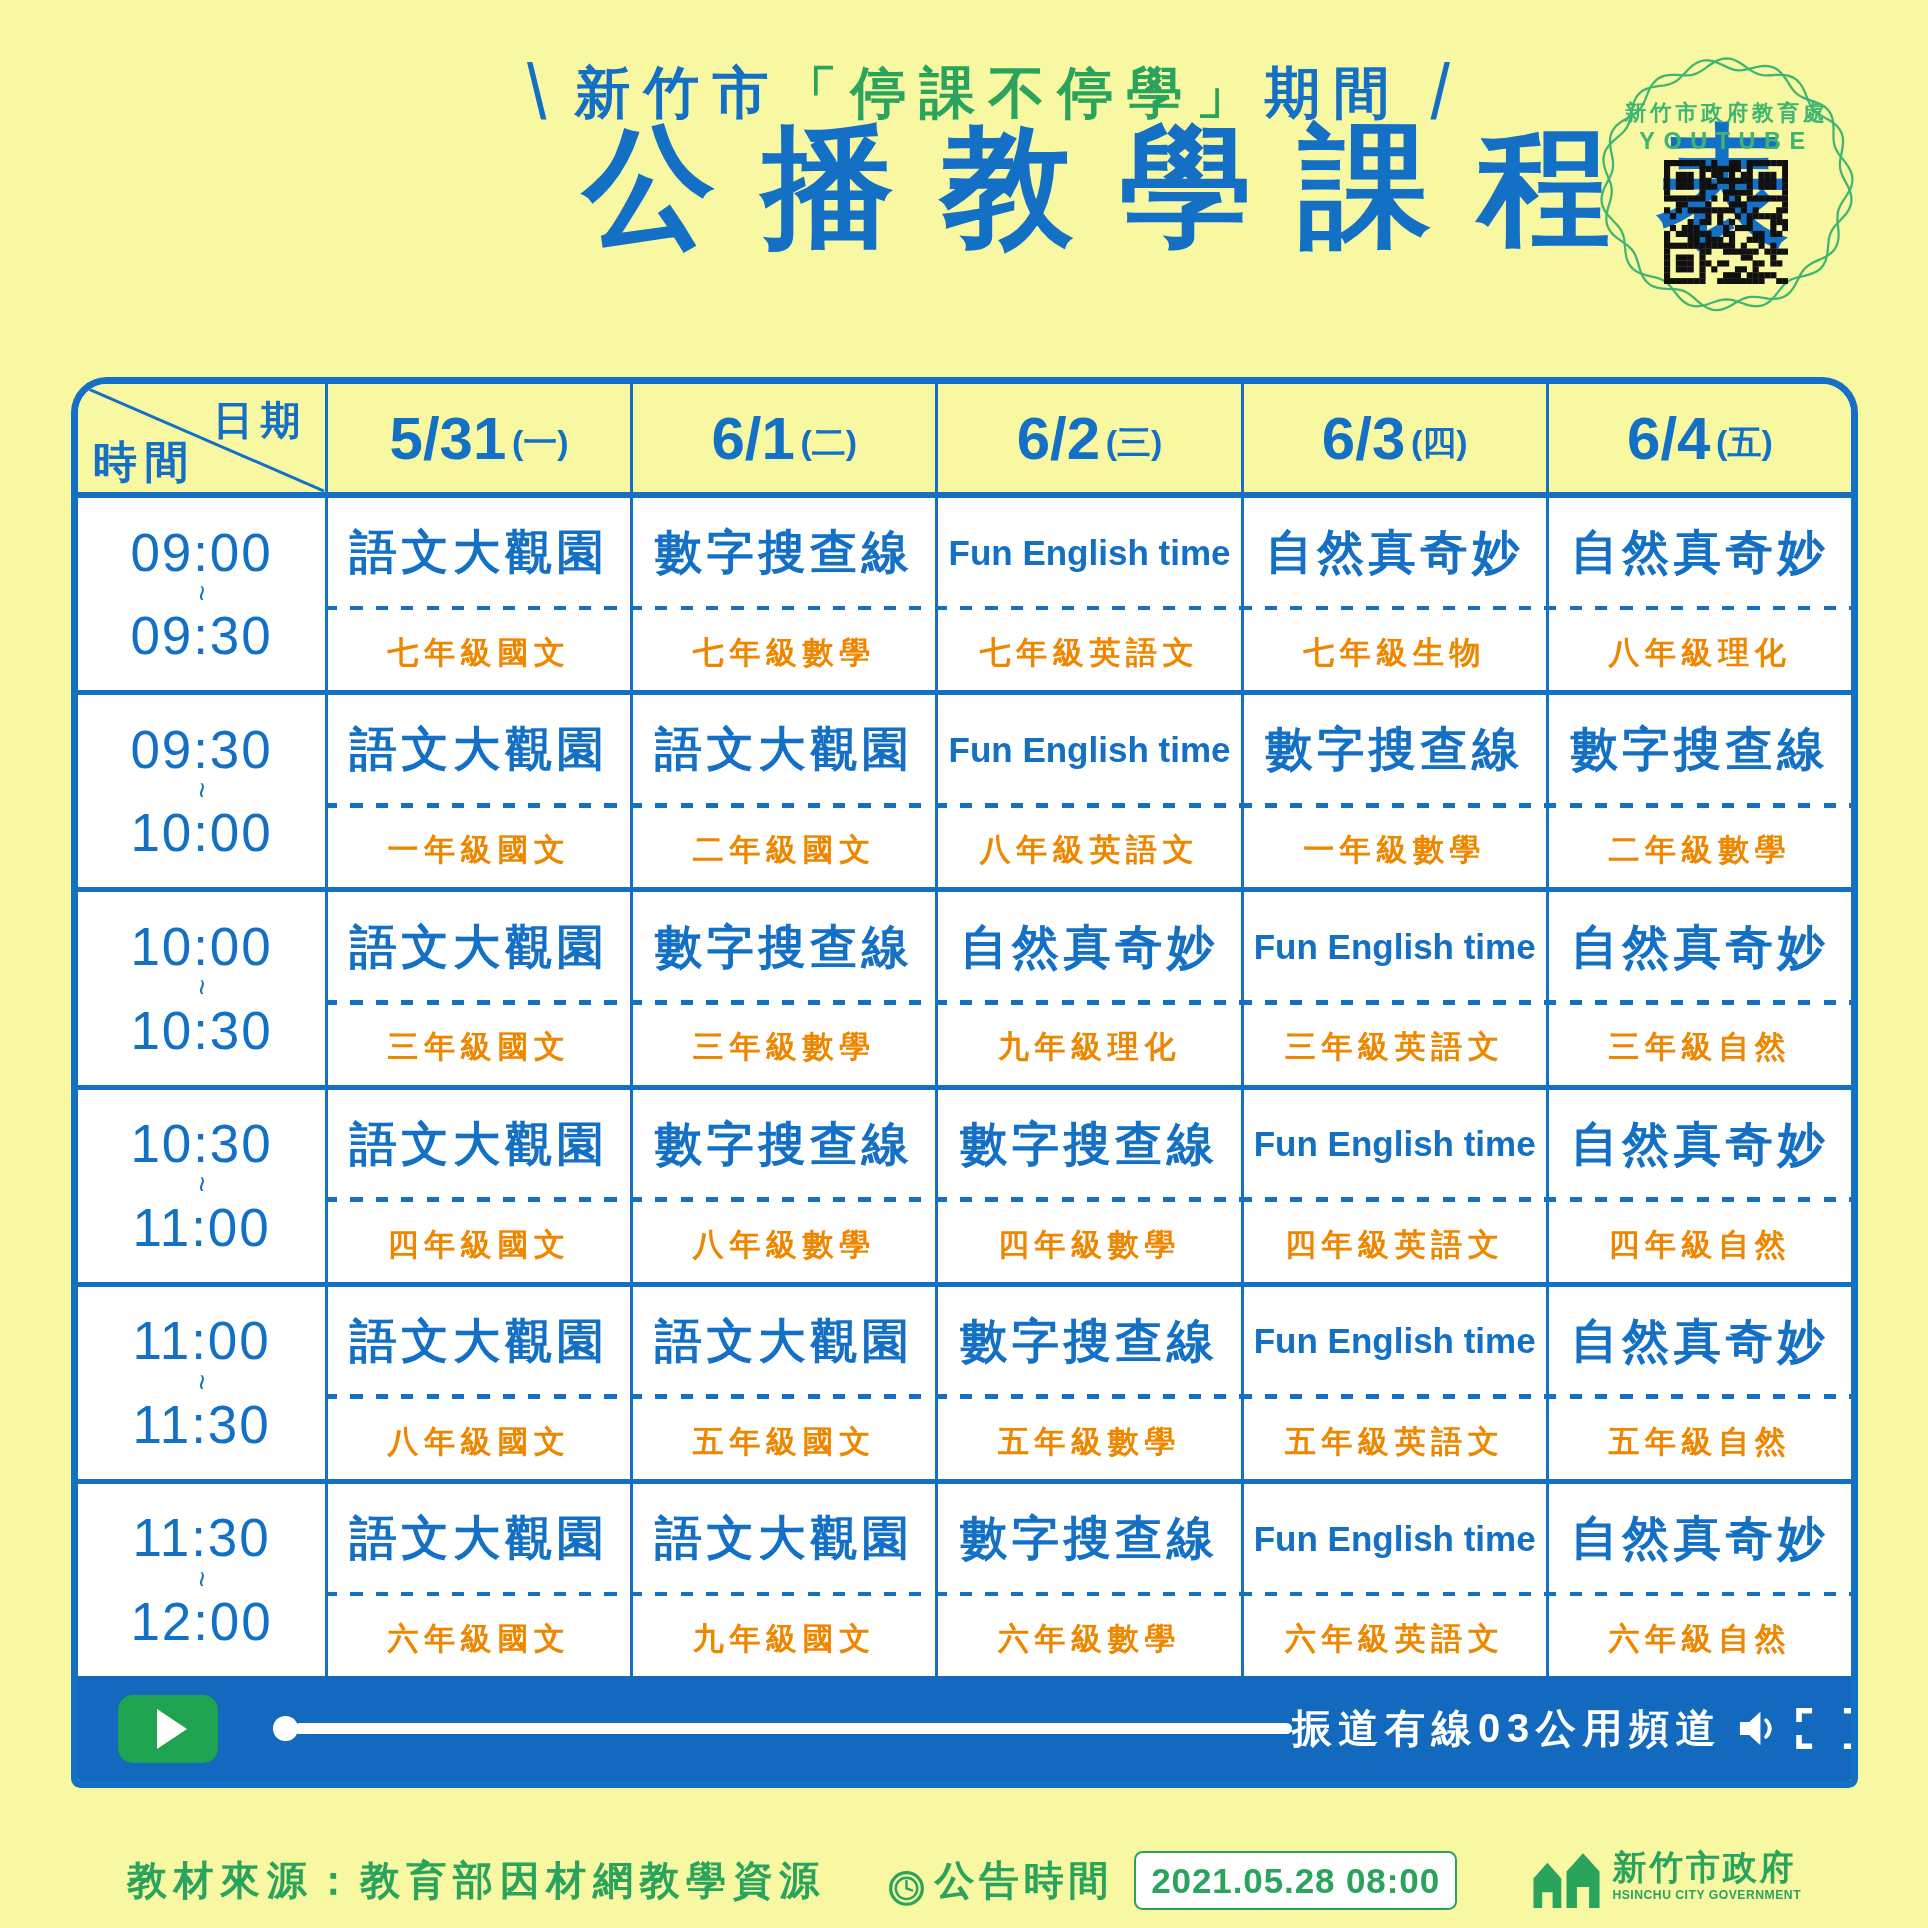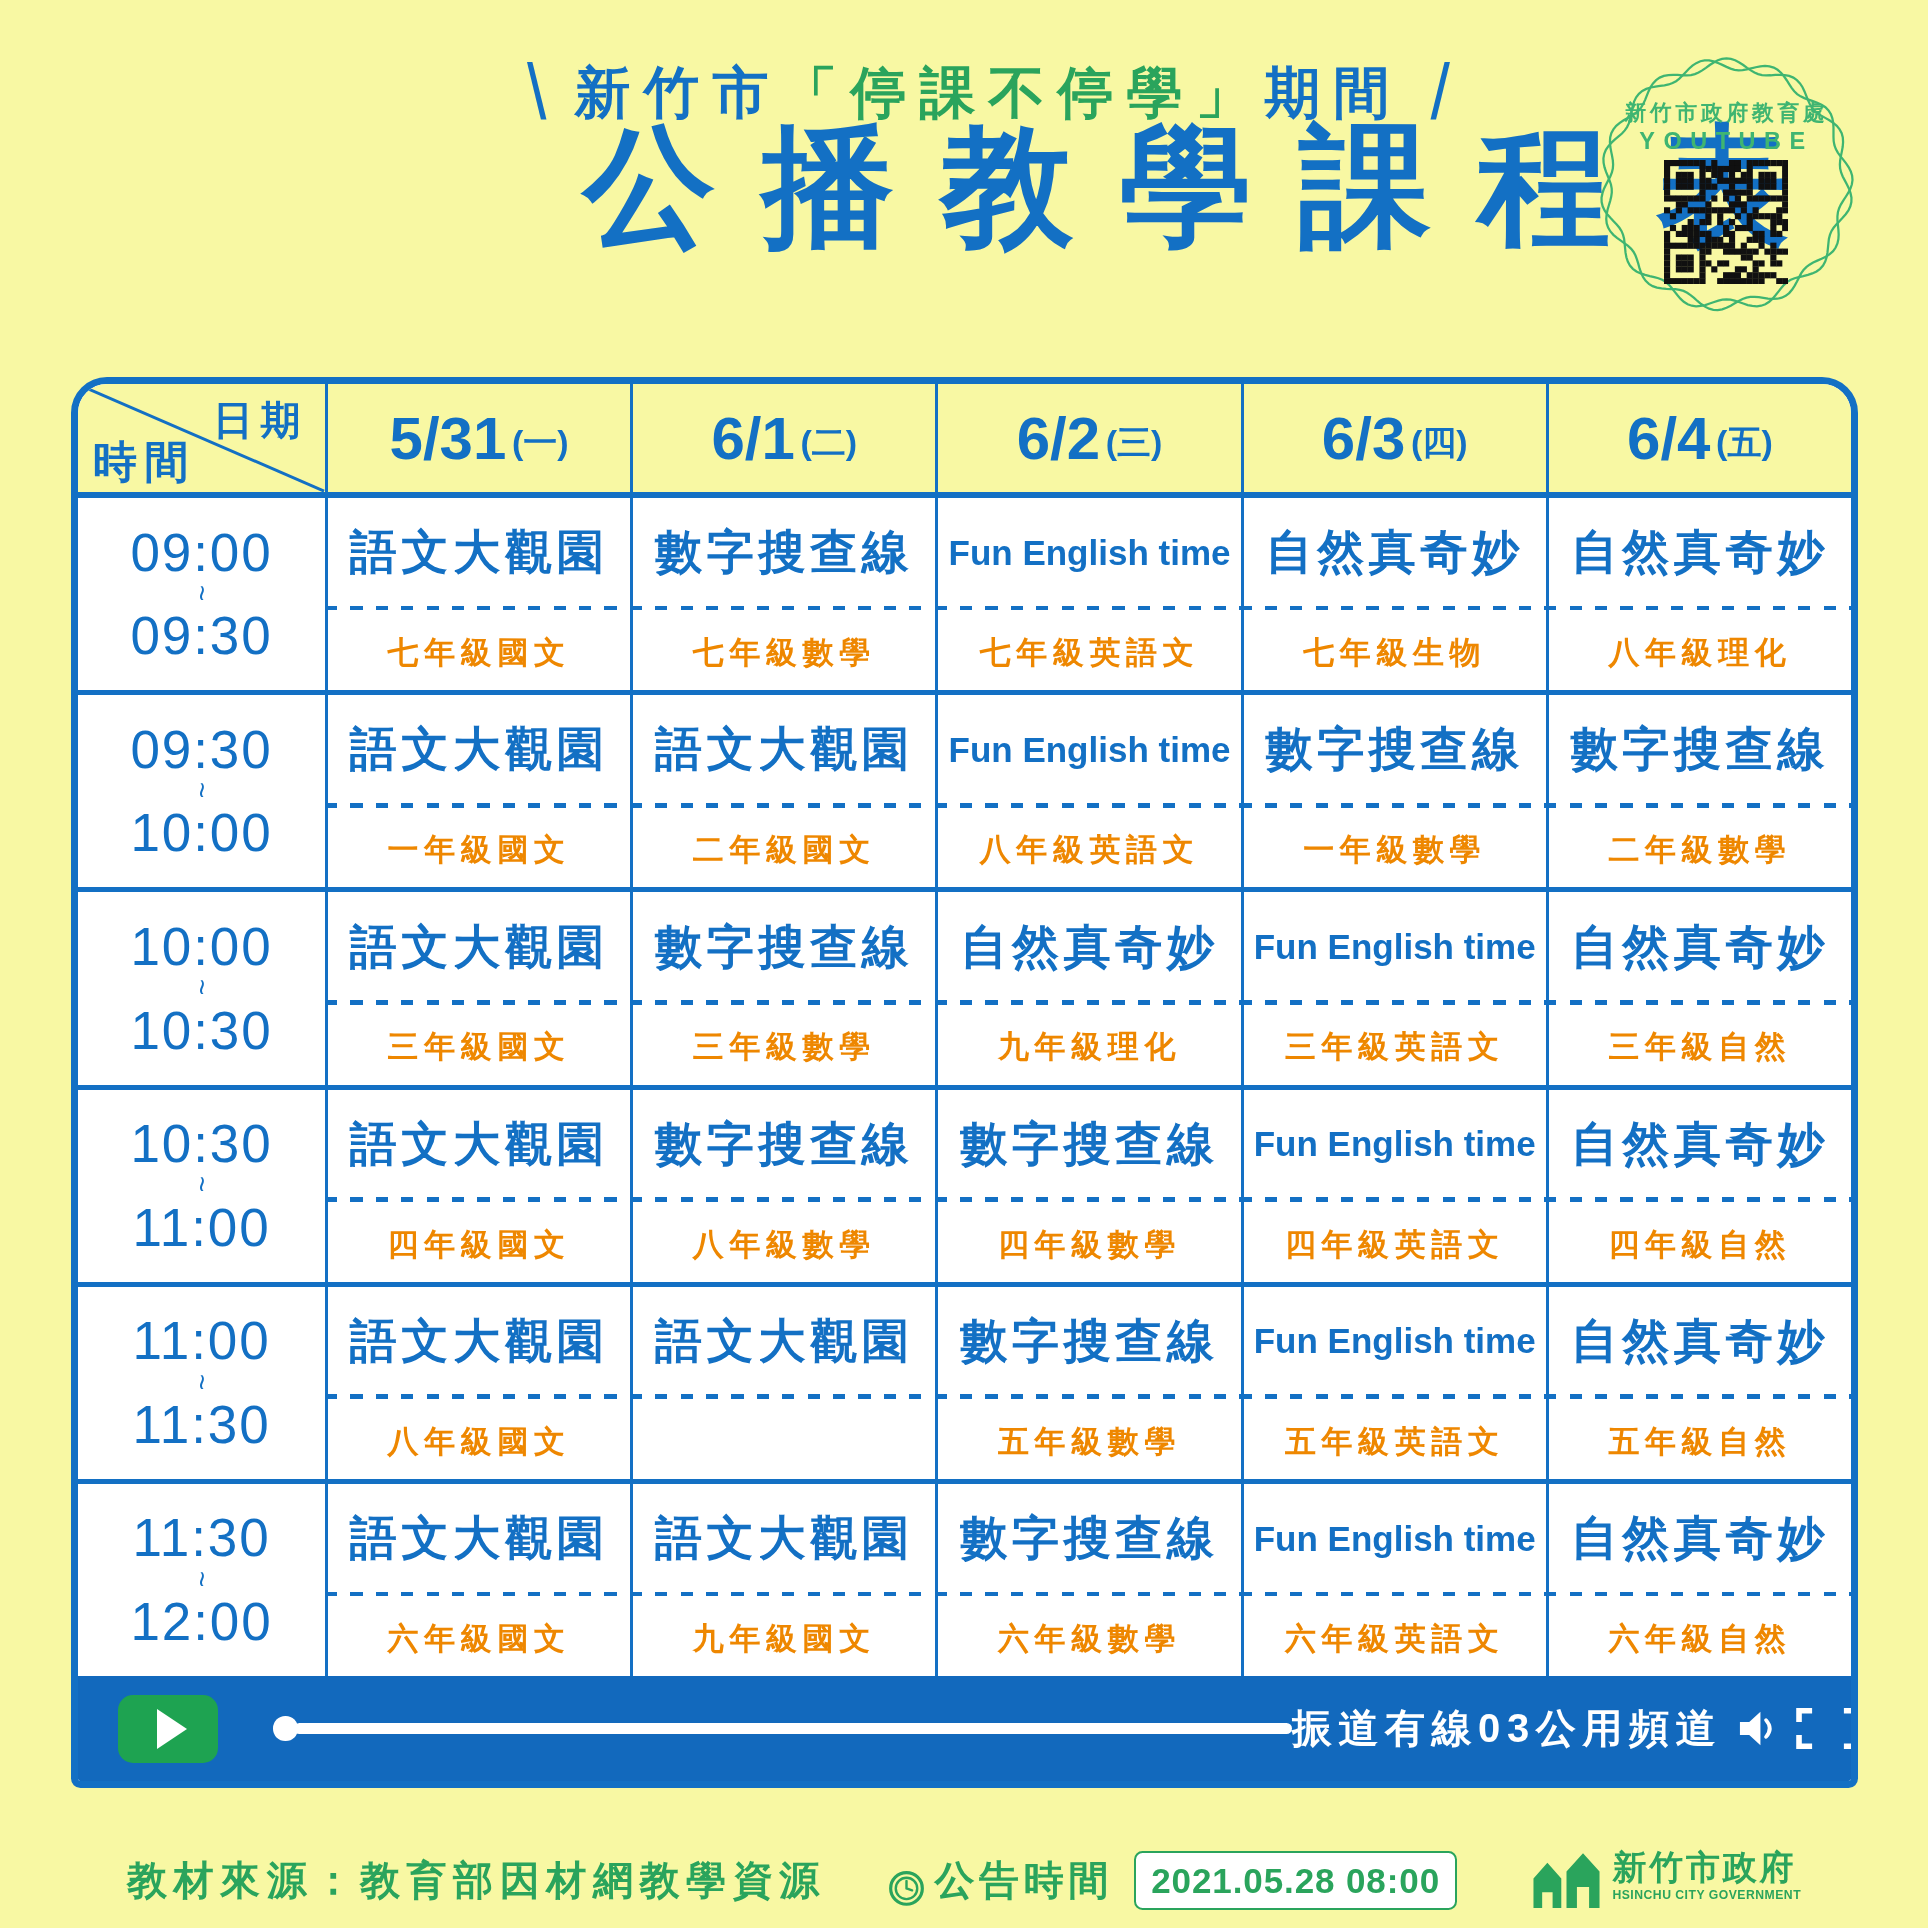--- a/index.html
+++ b/index.html
@@ -530,20 +530,21 @@
             <span>11:00</span>
             <span class="tilde">~</span>
             <span>11:30</span>
           </div>
           <div class="ccell">
             <div class="prog">語文大觀園</div>
             <div class="grade">八年級國文</div>
           </div>
           <div class="ccell">
             <div class="prog">語文大觀園</div>
+            <div class="grade">五年級國文</div>
           </div>
           <div class="ccell">
             <div class="prog">數字搜查線</div>
             <div class="grade">五年級數學</div>
           </div>
           <div class="ccell">
             <div class="prog latin">Fun English time</div>
             <div class="grade">五年級英語文</div>
           </div>
           <div class="ccell">

